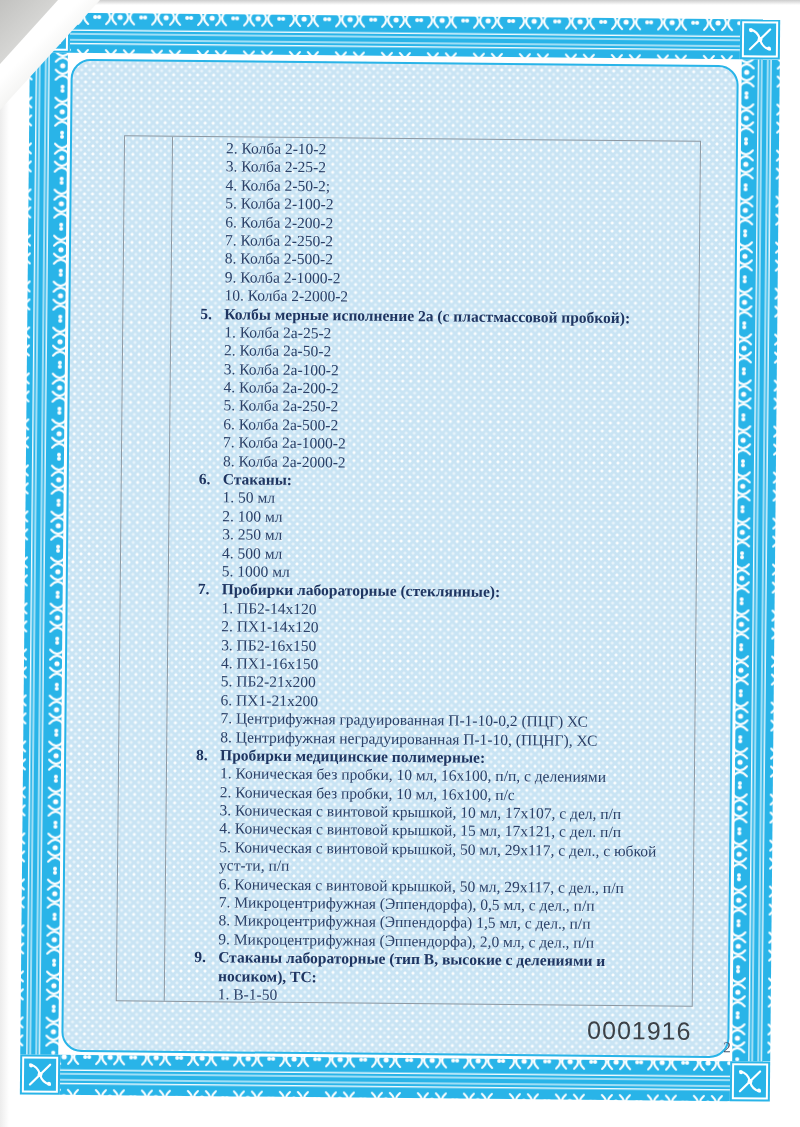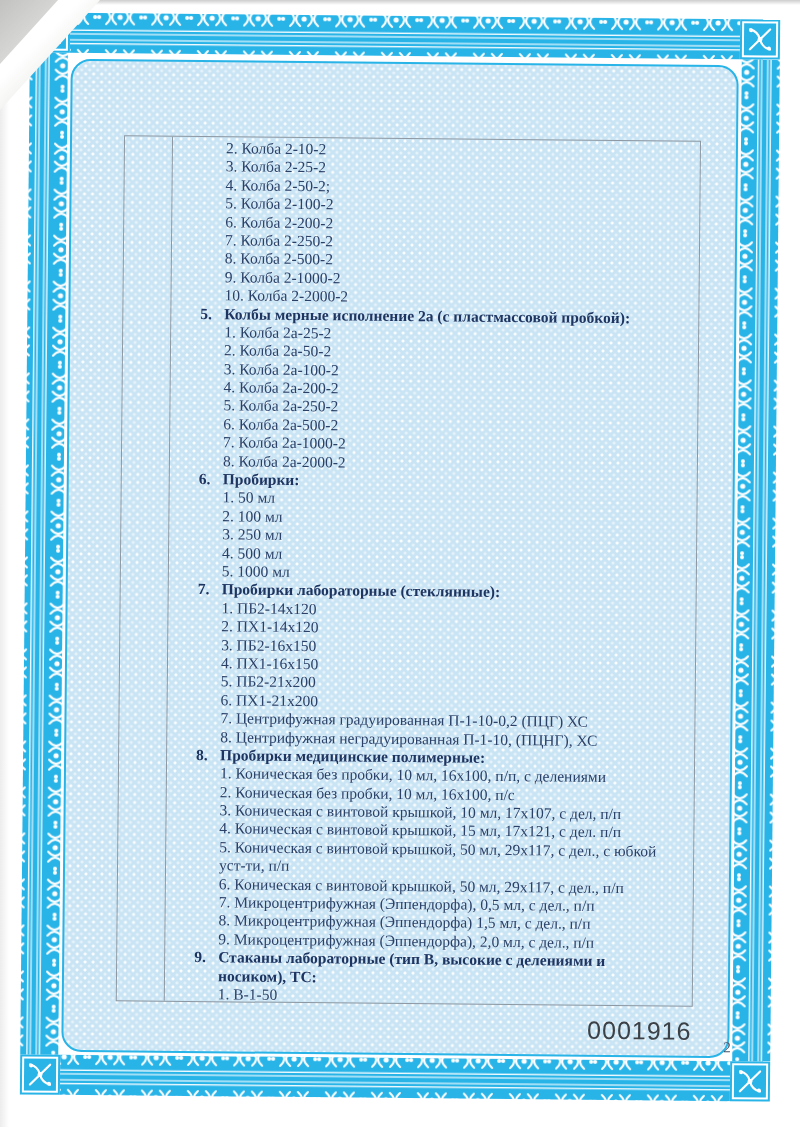--- a/index.html
+++ b/index.html
@@ -142,21 +142,21 @@
         <div class="line item">10. Колба 2-2000-2</div>
         <div class="line section"><span class="sec-num">5.</span><span>Колбы мерные исполнение 2а (с пластмассовой пробкой):</span></div>
         <div class="line item">1. Колба 2а-25-2</div>
         <div class="line item">2. Колба 2а-50-2</div>
         <div class="line item">3. Колба 2а-100-2</div>
         <div class="line item">4. Колба 2а-200-2</div>
         <div class="line item">5. Колба 2а-250-2</div>
         <div class="line item">6. Колба 2а-500-2</div>
         <div class="line item">7. Колба 2а-1000-2</div>
         <div class="line item">8. Колба 2а-2000-2</div>
-        <div class="line section"><span class="sec-num">6.</span><span>Пробирки:</span></div>
+        <div class="line section"><span class="sec-num">6.</span><span>Стаканы:</span></div>
         <div class="line item">1. 50 мл</div>
         <div class="line item">2. 100 мл</div>
         <div class="line item">3. 250 мл</div>
         <div class="line item">4. 500 мл</div>
         <div class="line item">5. 1000 мл</div>
         <div class="line section"><span class="sec-num">7.</span><span>Пробирки лабораторные (стеклянные):</span></div>
         <div class="line item">1. ПБ2-14x120</div>
         <div class="line item">2. ПХ1-14x120</div>
         <div class="line item">3. ПБ2-16x150</div>
         <div class="line item">4. ПХ1-16x150</div>

